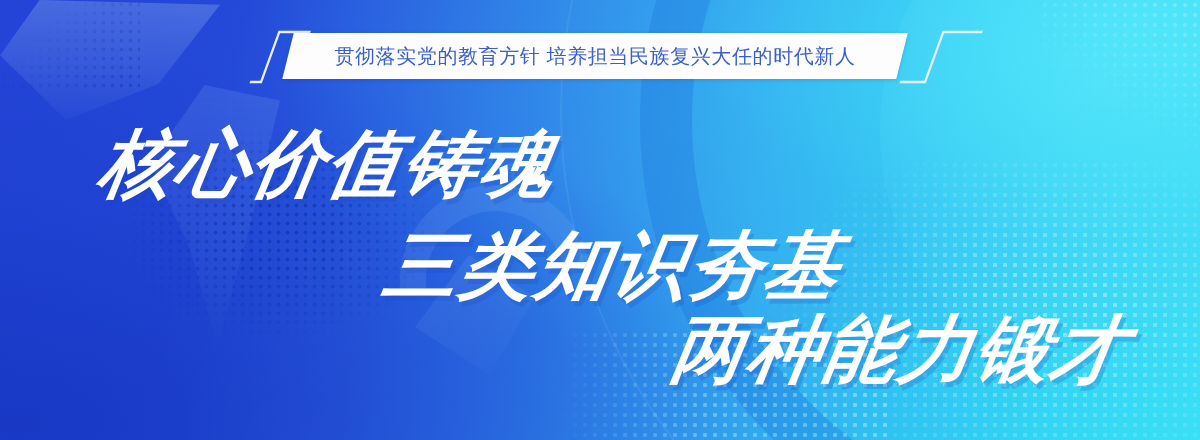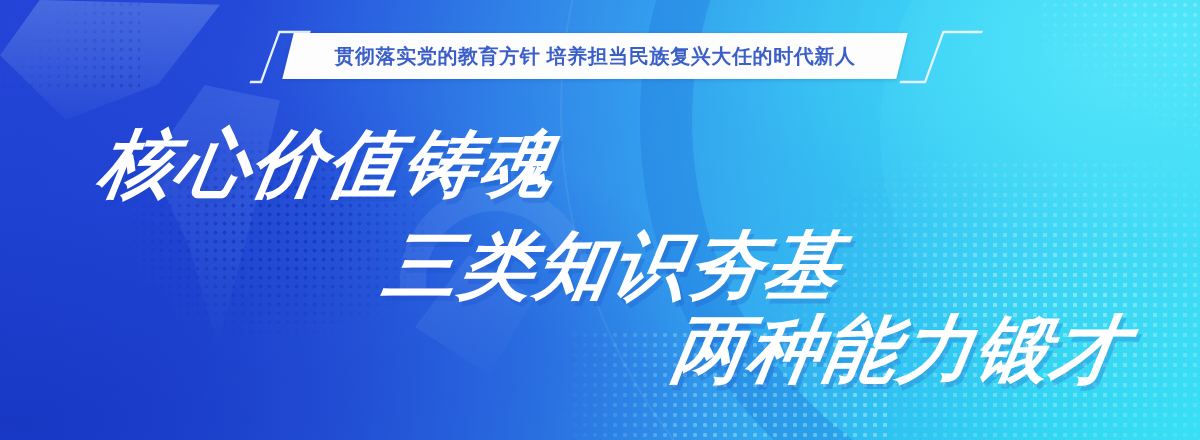--- a/index.html
+++ b/index.html
@@ -140,21 +140,21 @@
     transform:skewX(-14deg);
     box-shadow:0 1px 4px rgba(10,40,140,.18);
   }
   .hdr-text{
     position:absolute;
     left:288px;top:33px;
     width:614px;height:46px;
     display:flex;align-items:center;justify-content:center;
     color:#3b5fc8;
     font-size:20px;
-    font-weight:bold;
+    font-weight:normal;
     letter-spacing:.6px;
     white-space:nowrap;
     text-align:right;
   }
 
   
   .brk{position:absolute;}
   .brk svg{display:block;overflow:visible;}
 
   

